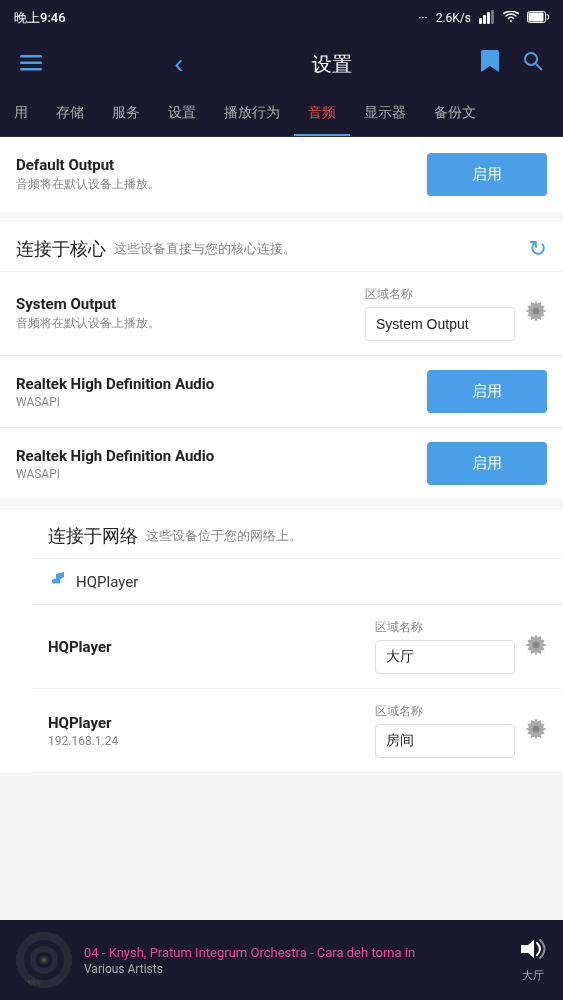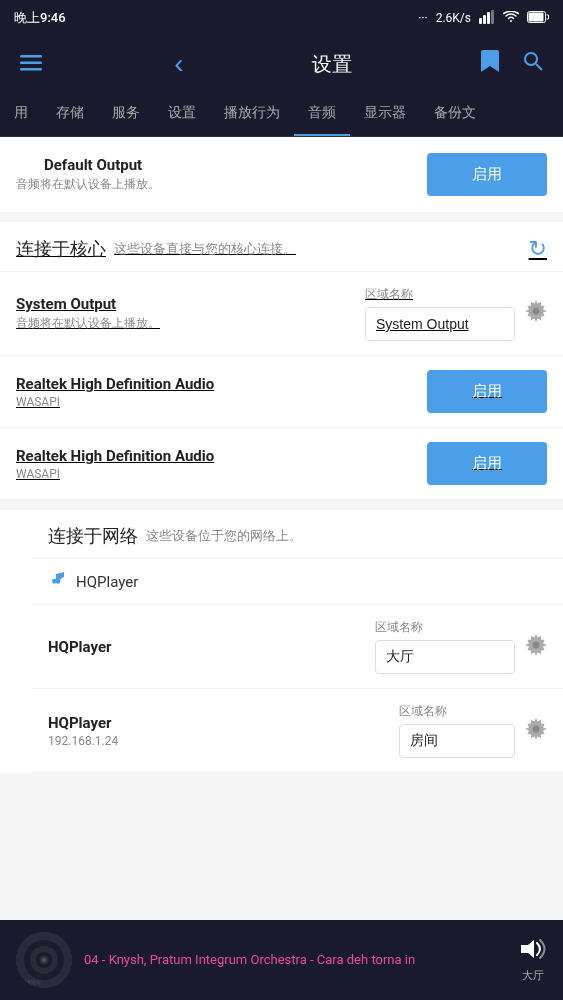--- a/index.html
+++ b/index.html
@@ -68,53 +68,51 @@
     .nav-tab {
       color: #aaa;
       font-size: 14px;
       padding: 12px 14px;
       white-space: nowrap;
       cursor: pointer;
       border-bottom: 2px solid transparent;
       flex-shrink: 0;
     }
     .nav-tab.active {
-      color: #a3a3a3;
+      color: #ef4444;
       border-bottom: 2px solid #4a9fe8;
     }
 
     
     .content {
       background: #f5f5f5;
       padding: 0;
       padding-bottom: 80px;
     }
 
     
     .section {
       background: #d946ef;
       margin-bottom: 10px;
       padding: 16px;
-      text-decoration: underline;
     }
 
     
     .default-output {
       background: white;
       padding: 16px 16px;
       display: flex;
       justify-content: space-between;
       align-items: center;
       margin-bottom: 10px;
     }
     .default-output .text-block .main-label {
       font-weight: bold;
       font-size: 15px;
       color: #222;
-      margin-left: 28px;
     }
     .default-output .text-block .sub-label {
       font-size: 12px;
       color: #888;
       margin-top: 2px;
     }
 
     .btn-enable {
       background: #4a9fe8;
       color: white;
@@ -498,21 +496,21 @@
     </div>
 
     <div class="hq-device-row">
       <div class="left">
         <div class="main-label">HQPlayer</div>
         <div class="sub-label">192.168.1.24</div>
       </div>
       <div class="right">
         <div class="domain-group">
           <span class="domain-label">区域名称</span>
-          <input class="domain-input" value="房间" style="width: 116px;">
+          <input class="domain-input" value="房间" style="width: 140px;">
         </div>
         <span>
           <svg width="22" height="22" viewBox="0 0 22 22" fill="#888">
             <circle cx="11" cy="11" r="3.5"></circle>
             <path d="M11 0 L12.5 3.5 L16 2 L16 5.5 L19.5 6 L18 9.5 L22 11 L18 12.5 L19.5 16 L16 16.5 L16 20 L12.5 18.5 L11 22 L9.5 18.5 L6 20 L6 16.5 L2.5 16 L4 12.5 L0 11 L4 9.5 L2.5 6 L6 5.5 L6 2 L9.5 3.5 Z" opacity="0.7"></path>
           </svg>
         </span>
       </div>
     </div>
   </div>
@@ -530,20 +528,21 @@
         <circle cx="28" cy="28" r="8" fill="#1a1a2e"></circle>
         <circle cx="28" cy="28" r="4" fill="#333"></circle>
         <circle cx="28" cy="28" r="2" fill="#555"></circle>
 
         <text x="5" y="52" font-size="5" fill="#555" font-family="Arial">家电论坛</text>
       </svg>
     </div>
   </div>
   <div class="player-info">
     <div class="player-track">04 - Knysh, Pratum Integrum Orchestra - Cara deh torna in</div>
+    <div class="player-artist">Various Artists</div>
   </div>
   <div class="player-right">
     <span class="player-volume-icon">
       <svg width="28" height="22" viewBox="0 0 28 22" fill="none">
         <polygon points="2,7 9,7 15,2 15,20 9,15 2,15" fill="white"></polygon>
         <path d="M18 5 Q24 11 18 17" stroke="white" stroke-width="2" fill="none" stroke-linecap="round"></path>
         <path d="M21 2 Q30 11 21 20" stroke="white" stroke-width="2" fill="none" stroke-linecap="round" opacity="0.5"></path>
       </svg>
     </span>
     <span class="player-zone">大厅</span>

